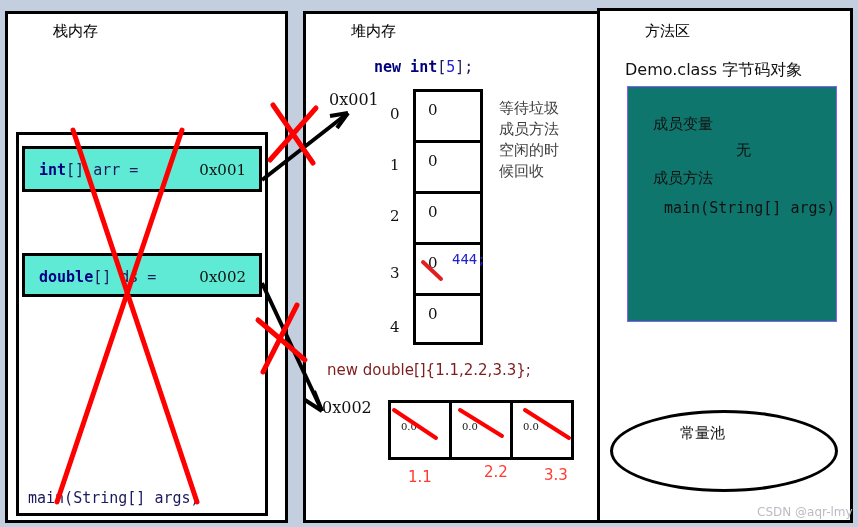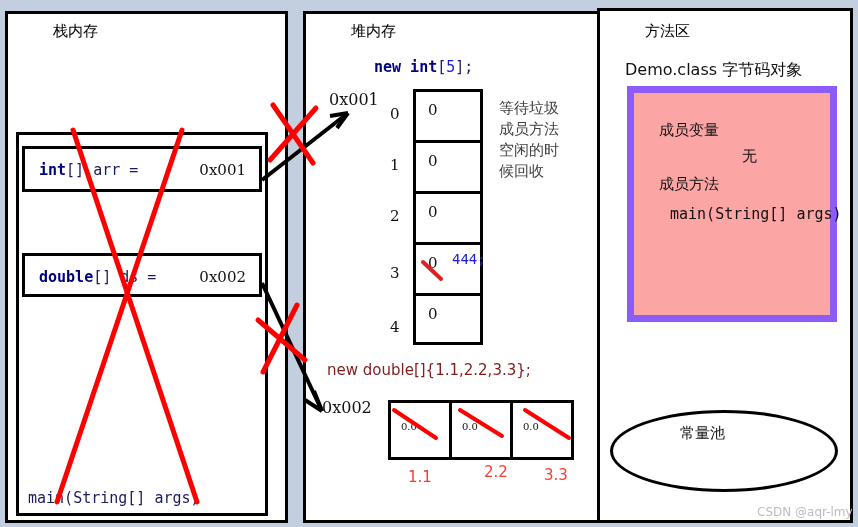--- a/index.html
+++ b/index.html
@@ -29,21 +29,21 @@
 
   
   .code{font-family:"DejaVu Sans Mono","Liberation Mono",monospace;font-size:15px;color:#1a1a5e;white-space:pre;}
   .kw{color:#00007f;font-weight:bold;}
   .brk{color:#1a1a5e;}
   .num{color:#2020d0;}
   .plain{color:#1a1a5e;}
 
   
   #stack-frame{position:absolute;left:16px;top:132px;width:252px;height:384px;border:3px solid #000;box-sizing:border-box;background:#fff;}
-  .var-box{position:absolute;border:3px solid #000;box-sizing:border-box;background:#ffffff;}
+  .var-box{position:absolute;border:3px solid #000;box-sizing:border-box;background:#5eead4;}
   #var-arr{left:22px;top:146px;width:240px;height:46px;}
   #var-ds{left:22px;top:253px;width:240px;height:44px;}
   .var-decl{position:absolute;left:14px;top:12px;}
   .var-addr{position:absolute;right:13px;top:12px;font-family:"DejaVu Serif","Liberation Serif",serif;font-size:15px;color:#111;}
   #stmt-arr3{position:absolute;left:28px;top:212px;}
   #main-sig{position:absolute;left:28px;top:489px;}
 
   
   #heap-newint{position:absolute;left:330px;top:58px;margin-left:44px;}
   #int-array{position:absolute;left:413px;top:89px;width:70px;height:256px;border:3px solid #000;box-sizing:border-box;background:#fff;}
@@ -56,21 +56,21 @@
   #heap-newdouble{position:absolute;left:327px;top:361px;font-family:"DejaVu Sans","Liberation Sans",sans-serif;font-size:15px;color:#7f1d1d;}
   #heap-addr2{position:absolute;left:322px;top:398px;font-family:"DejaVu Serif","Liberation Serif",serif;font-size:16px;color:#111;}
   #double-array{position:absolute;left:388px;top:400px;width:186px;height:60px;border:3px solid #000;box-sizing:border-box;background:#fff;display:flex;}
   .dcell{position:relative;flex:1;border-right:3px solid #000;box-sizing:border-box;}
   .dcell:last-child{border-right:none;}
   .dval{position:absolute;left:10px;top:18px;font-family:"DejaVu Serif","Liberation Serif",serif;font-size:10px;color:#111;}
   .dlabel{position:absolute;top:468px;color:#ff3b30;font-size:15px;font-family:"DejaVu Sans","Liberation Sans",sans-serif;}
 
   
   #mclass-label{position:absolute;left:625px;top:60px;font-size:16px;color:#111;white-space:nowrap;}
-  #mclass-box{position:absolute;left:627px;top:86px;width:210px;height:236px;border:7px solid #8b5cf6;box-sizing:border-box;background:#fca5a5;}
+  #mclass-box{position:absolute;left:627px;top:86px;width:210px;height:236px;border:1px solid #8b5cf6;box-sizing:border-box;background:#0f766e;}
   .m-line{position:absolute;font-size:15px;color:#111;white-space:nowrap;}
   #cpool{position:absolute;left:610px;top:410px;width:228px;height:82px;border:3px solid #000;border-radius:50%;box-sizing:border-box;background:transparent;}
   #cpool-label{position:absolute;left:680px;top:424px;font-size:15px;color:#111;}
   #watermark{position:absolute;left:757px;top:505px;font-size:12px;color:#b9bcc2;white-space:nowrap;}
 
   
   #overlay{position:absolute;left:0;top:0;width:858px;height:527px;pointer-events:none;}
 </style>
 </head>
 <body>

